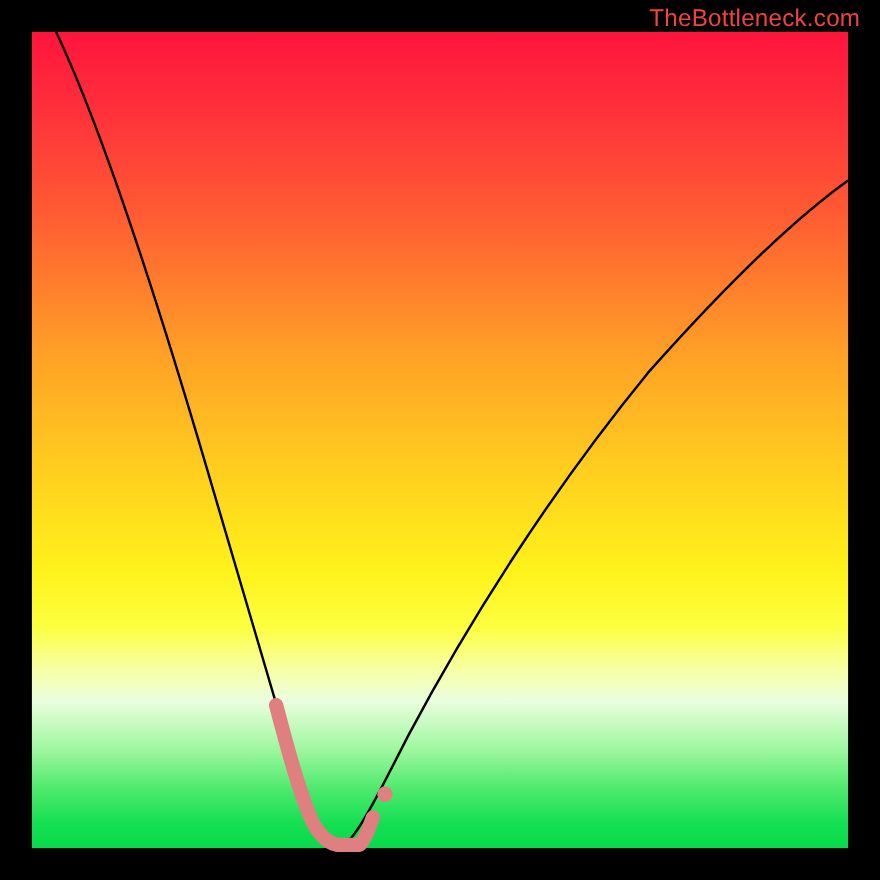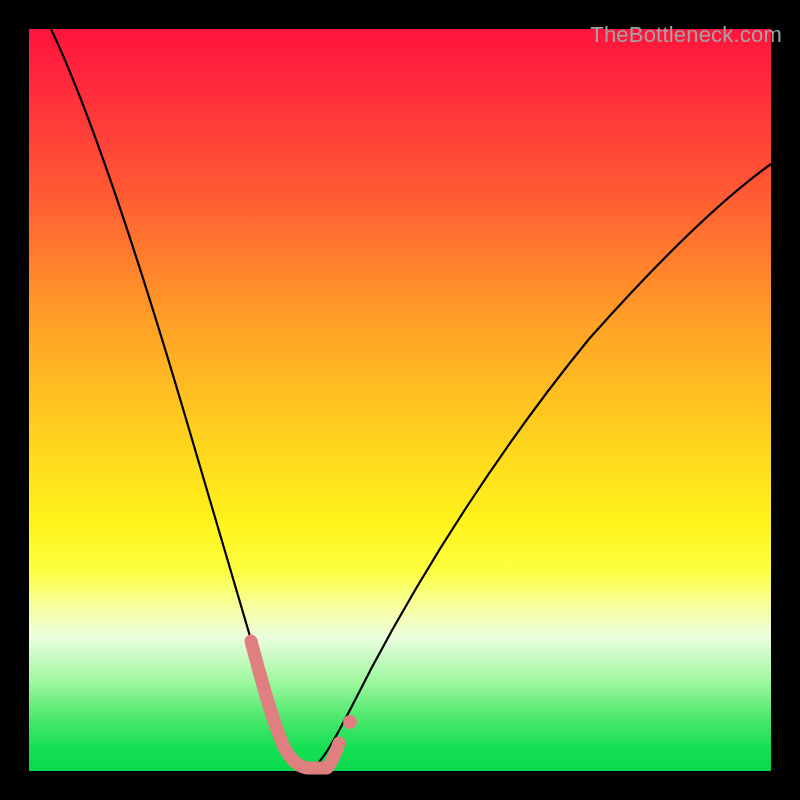--- a/index.html
+++ b/index.html
@@ -12,23 +12,23 @@
     font-family: Arial, Helvetica, sans-serif;
   }
   .frame {
     position: relative;
     width: 800px;
     height: 800px;
     background: #000;
   }
   .watermark {
     position: absolute;
-    top: 22px;
+    top: 4px;
     right: 18px;
-    color: #a3a3a3;
+    color: #ef4444;
     font-size: 22px;
     font-weight: 500;
     letter-spacing: 0.2px;
     z-index: 10;
   }
   .plot {
     position: absolute;
     left: 29px;
     top: 29px;
     width: 742px;

